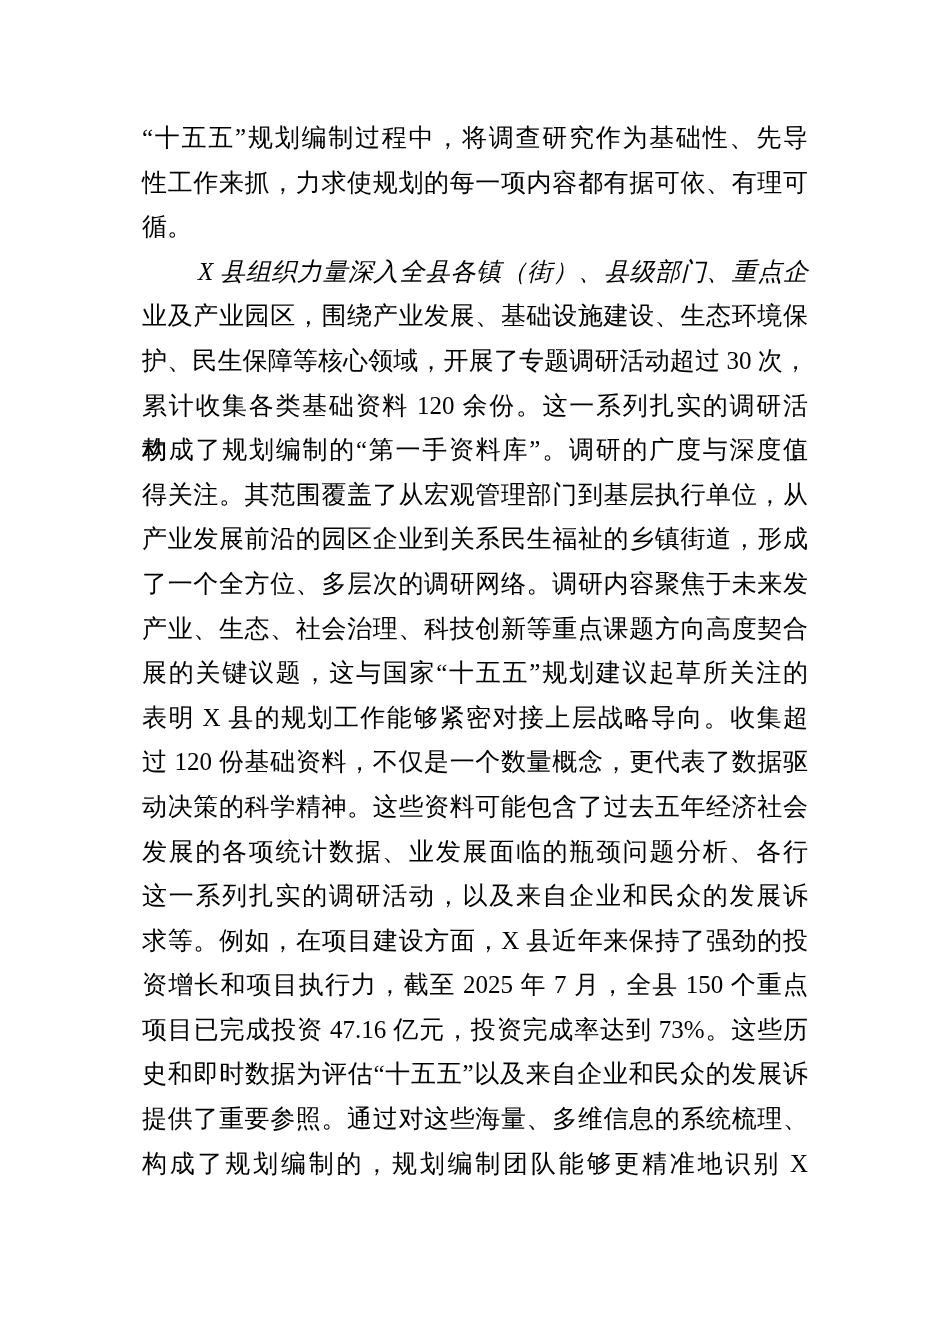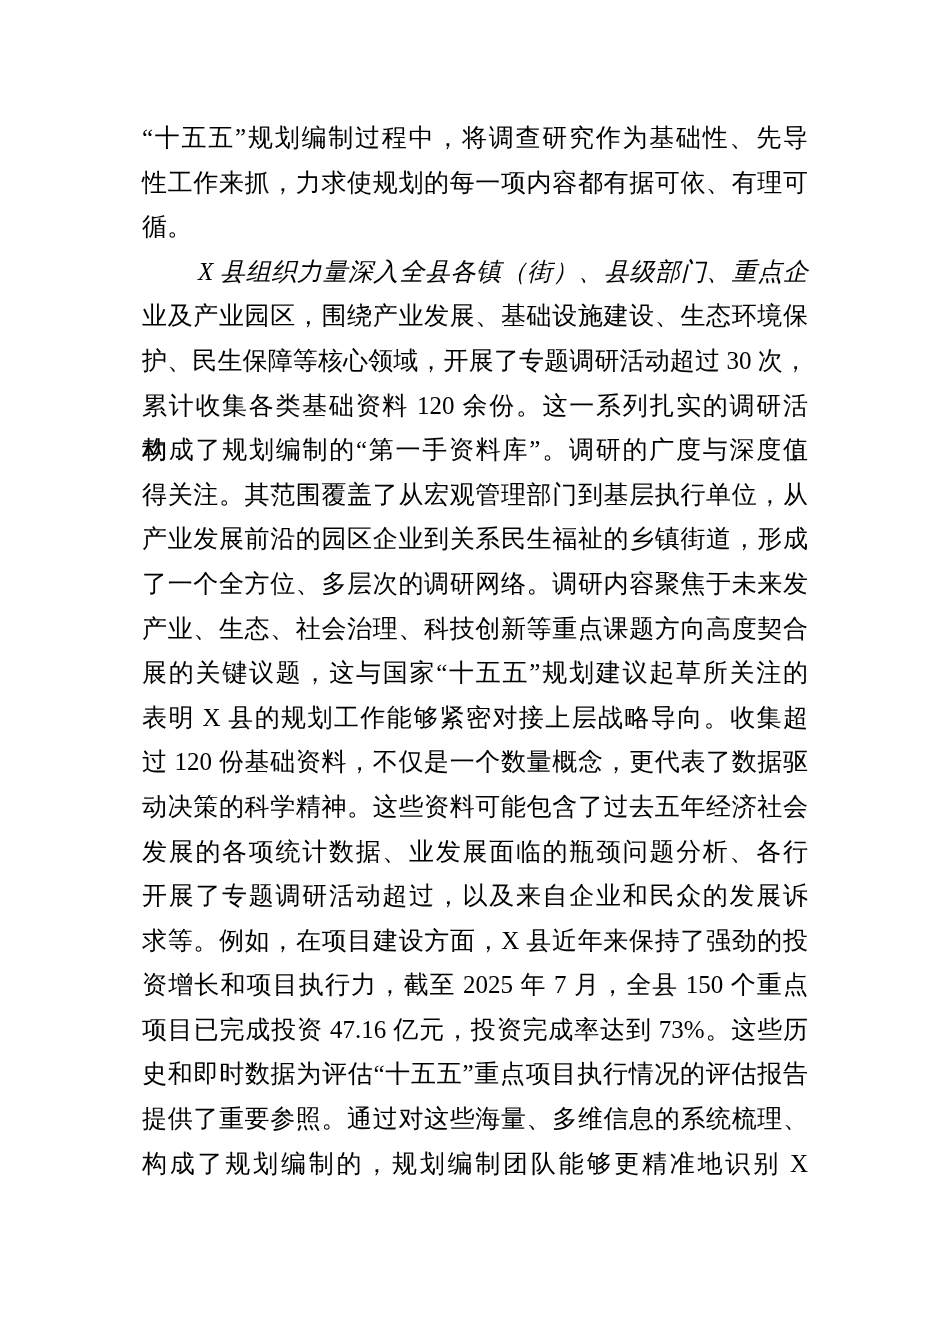--- a/index.html
+++ b/index.html
@@ -73,23 +73,23 @@
       <div class="line">构成了规划编制的“第一手资料库”。调研的广度与深度值</div>
       <div class="line">得关注。其范围覆盖了从宏观管理部门到基层执行单位，从</div>
       <div class="line">产业发展前沿的园区企业到关系民生福祉的乡镇街道，形成</div>
       <div class="line">了一个全方位、多层次的调研网络。调研内容聚焦于未来发</div>
       <div class="line">产业、生态、社会治理、科技创新等重点课题方向高度契合</div>
       <div class="line">展的关键议题，这与国家“十五五”规划建议起草所关注的</div>
       <div class="line">表明 X 县的规划工作能够紧密对接上层战略导向。收集超</div>
       <div class="line">过 120 份基础资料，不仅是一个数量概念，更代表了数据驱</div>
       <div class="line">动决策的科学精神。这些资料可能包含了过去五年经济社会</div>
       <div class="line">发展的各项统计数据、业发展面临的瓶颈问题分析、各行</div>
-      <div class="line">开展了专题调研活动超过，以及来自企业和民众的发展诉</div>
+      <div class="line">这一系列扎实的调研活动，以及来自企业和民众的发展诉</div>
       <div class="line">求等。例如，在项目建设方面，X 县近年来保持了强劲的投</div>
       <div class="line">资增长和项目执行力，截至 2025 年 7 月，全县 150 个重点</div>
       <div class="line">项目已完成投资 47.16 亿元，投资完成率达到 73%。这些历</div>
-      <div class="line">史和即时数据为评估“十五五”重点项目执行情况的评估报告</div>
+      <div class="line">史和即时数据为评估“十五五”以及来自企业和民众的发展诉</div>
       <div class="line">提供了重要参照。通过对这些海量、多维信息的系统梳理、</div>
       <div class="line">构成了规划编制的，规划编制团队能够更精准地识别 X</div>
     </div>
 
   </div>
 </div>
 
 </body></html>

